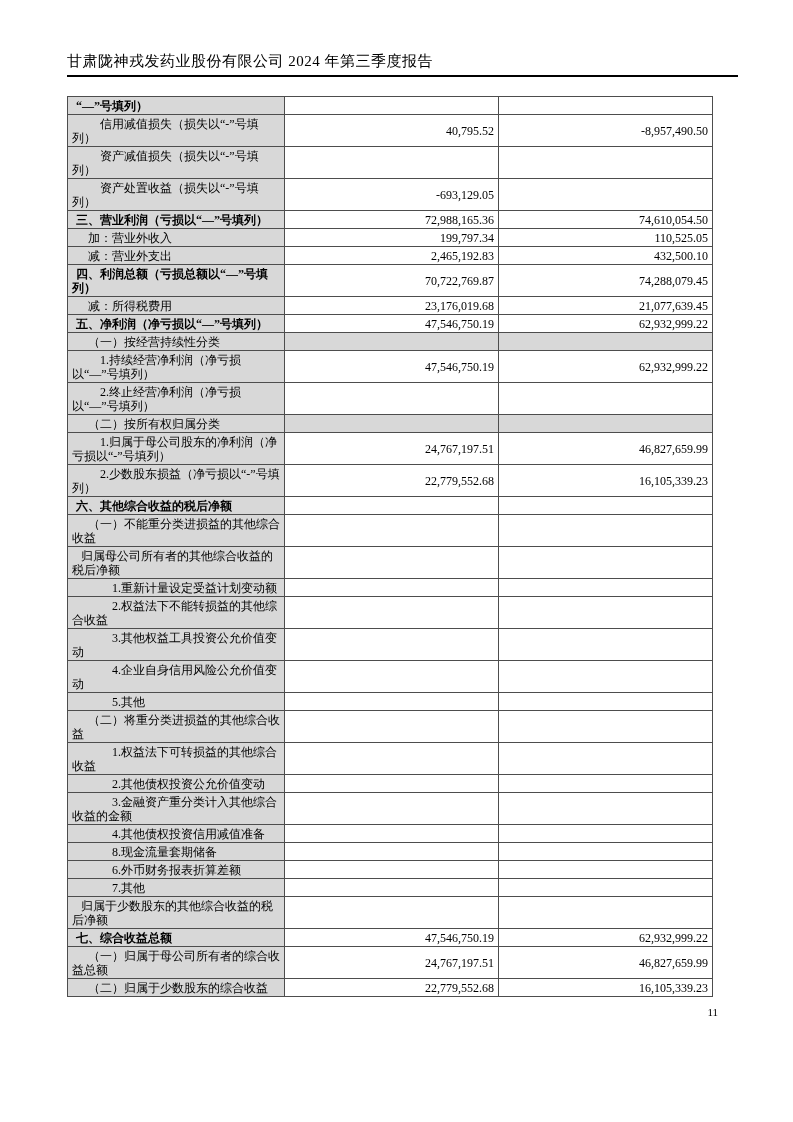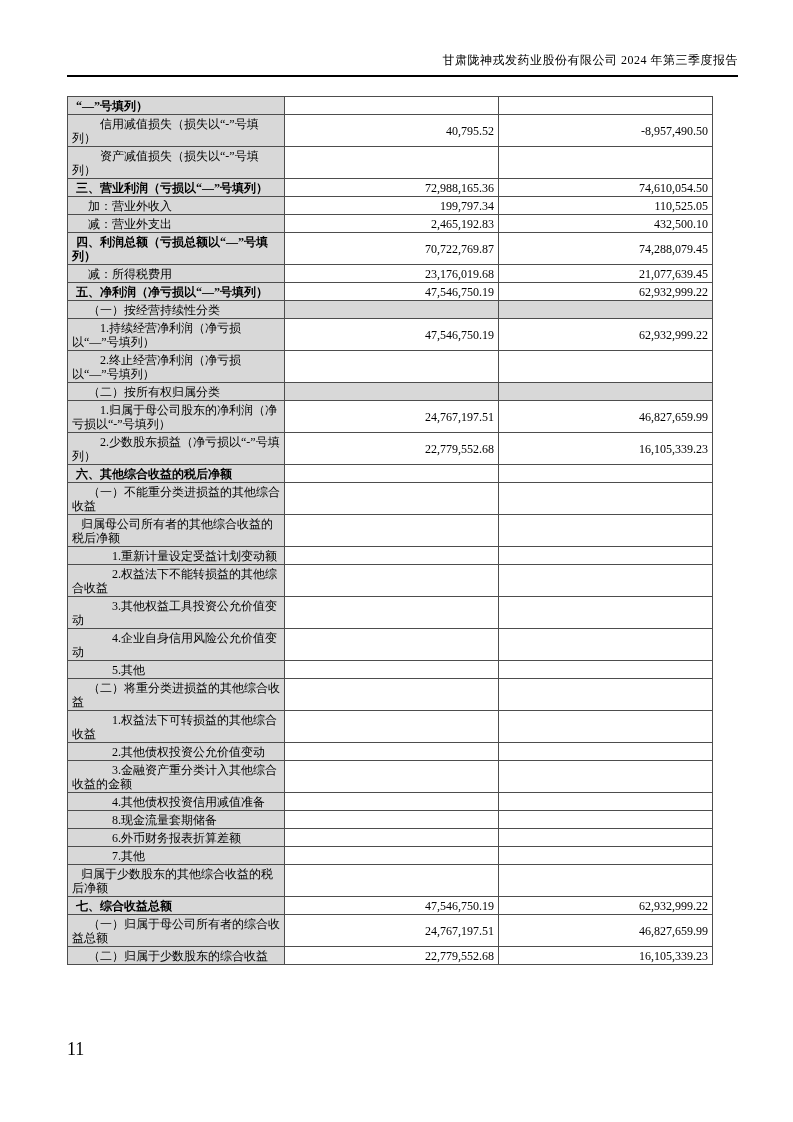--- a/index.html
+++ b/index.html
@@ -15,22 +15,21 @@
     position: relative;
     font-family: "Liberation Serif", "DejaVu Serif", serif;
     color: #000;
     overflow: hidden;
   }
   .page-header {
     position: absolute;
     top: 52px;
     left: 67px;
     width: 671px;
-    text-align: right;
-    font-size: 12px;
+    font-size: 15px;
     letter-spacing: 0.5px;
     white-space: nowrap;
   }
   .header-rule {
     position: absolute;
     top: 75px;
     left: 67px;
     width: 671px;
     height: 2px;
     background: #000;
@@ -61,24 +60,25 @@
     font-family: "Liberation Serif", "DejaVu Serif", serif;
   }
   tr.shaded td.num { background: var(--shade); }
   .ind0 { text-indent: 4px; font-weight: bold; }
   .indh { text-indent: 9px; }
   .ind1 { text-indent: 16px; }
   .ind2 { text-indent: 28px; margin-top: 24px; }
   .ind3 { text-indent: 40px; }
   .page-number {
     position: absolute;
-    top: 1039px;
+    top: 1006px;
     left: 67px;
     width: 651px;
-    font-size: 18px;
+    text-align: right;
+    font-size: 11px;
   }
 </style>
 </head>
 <body>
 
 <div class="page-header">甘肃陇神戎发药业股份有限公司 2024 年第三季度报告</div>
 
 <div class="header-rule"></div>
 
 <table class="report">
@@ -97,20 +97,25 @@
         <td class="lbl ind2">信用减值损失（损失以“-”号填列）</td>
         <td class="num">40,795.52</td>
         <td class="num">-8,957,490.50</td>
       </tr>
       <tr>
         <td class="lbl ind2">资产减值损失（损失以“-”号填列）</td>
         <td class="num"></td>
         <td class="num"></td>
       </tr>
       <tr>
+        <td class="lbl ind2">资产处置收益（损失以“-”号填列）</td>
+        <td class="num">-693,129.05</td>
+        <td class="num"></td>
+      </tr>
+      <tr>
         <td class="lbl ind0">三、营业利润（亏损以“—”号填列）</td>
         <td class="num">72,988,165.36</td>
         <td class="num">74,610,054.50</td>
       </tr>
       <tr>
         <td class="lbl ind1">加：营业外收入</td>
         <td class="num">199,797.34</td>
         <td class="num">110,525.05</td>
       </tr>
       <tr>

